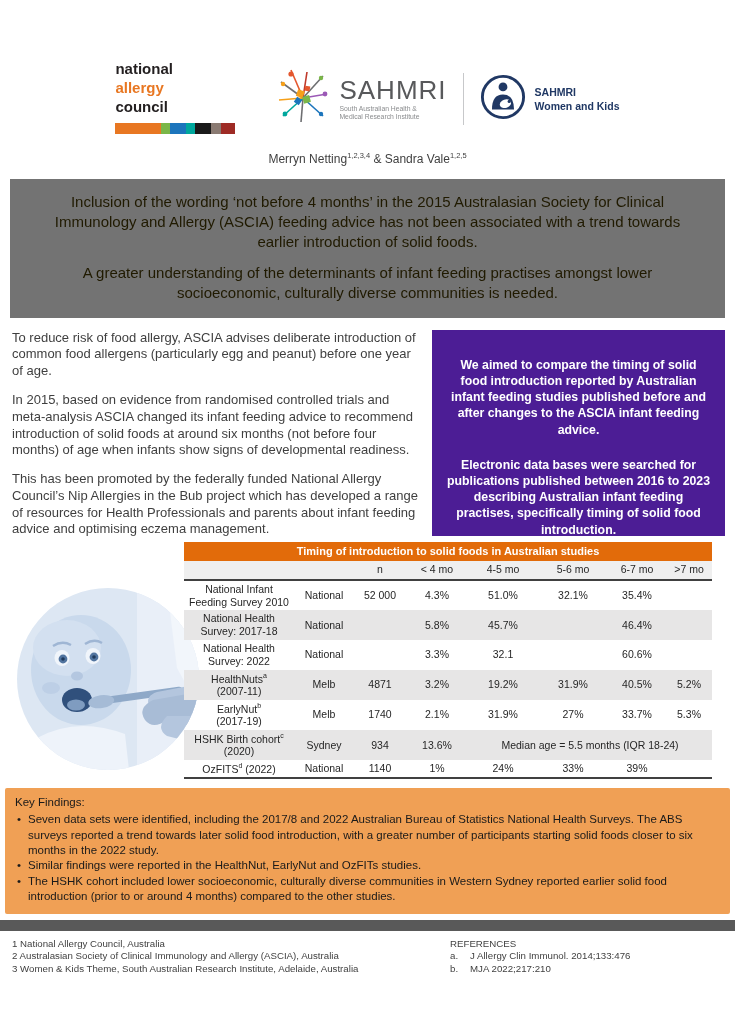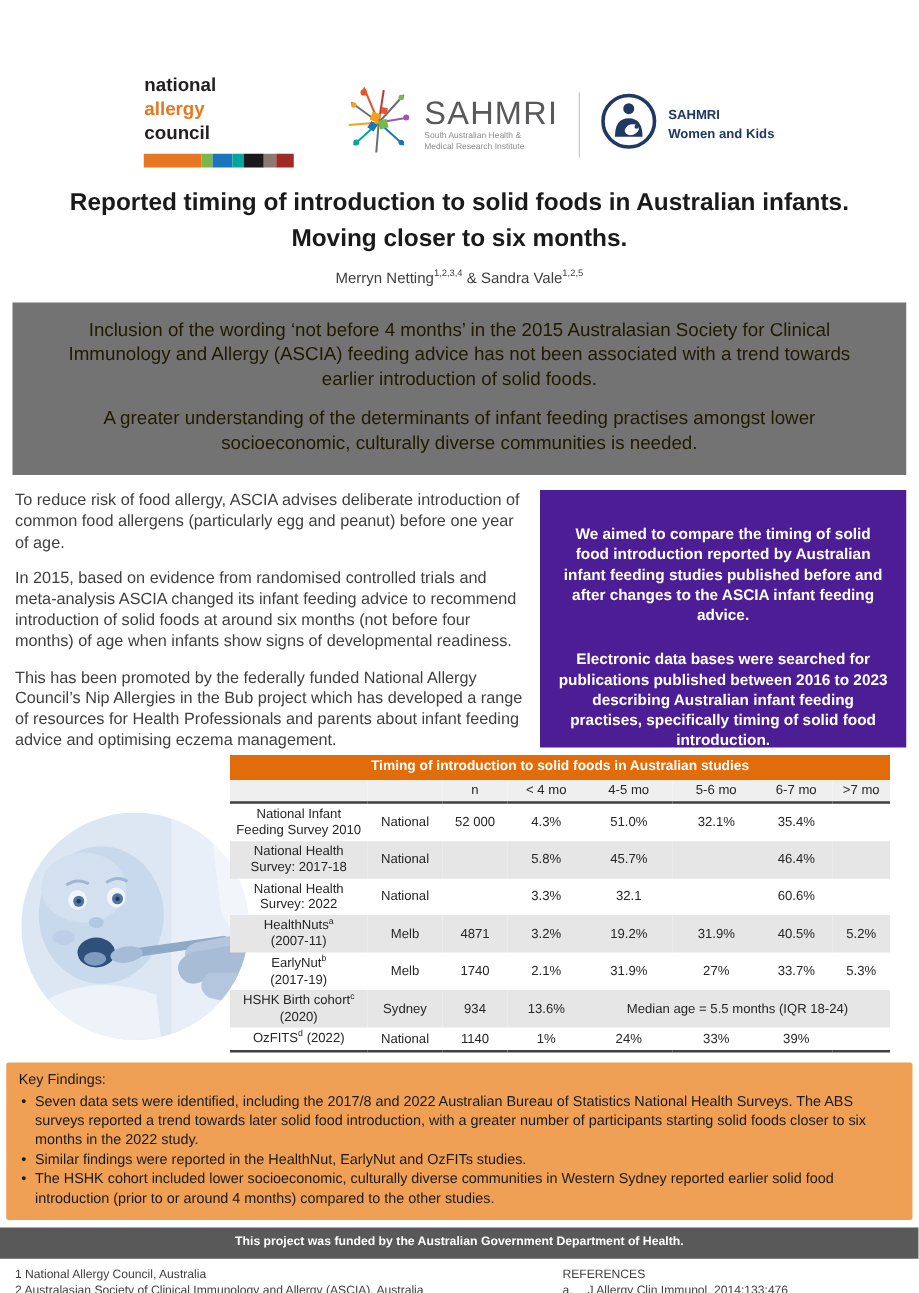--- a/index.html
+++ b/index.html
@@ -146,24 +146,20 @@
           </svg>
         </span>
         <div class="wak-text">
           <div>SAHMRI</div>
           <div>Women and Kids</div>
         </div>
       </div>
     </div>
   </div>
 
-  <div class="title">
-    <div>Reported timing of introduction to solid foods in Australian infants.</div>
-    <div>Moving closer to six months.</div>
-  </div>
   <div class="authors">
     <span>Merryn Netting</span><sup>1,2,3,4</sup><span> &amp; </span><span>Sandra Vale</span><sup>1,2,5</sup>
   </div>
 
   <div class="summary-box">
     <p>Inclusion of the wording ‘not before 4 months’ in the 2015 Australasian Society for Clinical Immunology and Allergy (ASCIA) feeding advice has not been associated with a trend towards earlier introduction of solid foods.</p>
     <p>A greater understanding of the determinants of infant feeding practises amongst lower socioeconomic, culturally diverse communities is needed.</p>
   </div>
 
   <div class="cols">
@@ -323,21 +319,20 @@
   <div class="findings">
     <div class="findings-heading">Key Findings:</div>
     <ul>
       <li>Seven data sets were identified, including the 2017/8 and 2022 Australian Bureau of Statistics National Health Surveys. The ABS surveys reported a trend towards later solid food introduction, with a greater number of participants starting solid foods closer to six months in the 2022 study.</li>
       <li>Similar findings were reported in the HealthNut, EarlyNut and OzFITs studies.</li>
       <li>The HSHK cohort included lower socioeconomic, culturally diverse communities in Western Sydney reported earlier solid food introduction (prior to or around 4 months) compared to the other studies.</li>
     </ul>
   </div>
 
   <div class="footer-bar">
-    <div>This project was funded by the Australian Government Department of Health.</div>
   </div>
 
   <div class="notes">
     <div class="affils">
       <div>1 National Allergy Council, Australia</div>
       <div>2 Australasian Society of Clinical Immunology and Allergy (ASCIA), Australia</div>
       <div>3 Women &amp; Kids Theme, South Australian Research Institute, Adelaide, Australia</div>
 
     </div>
     <div class="refs">

